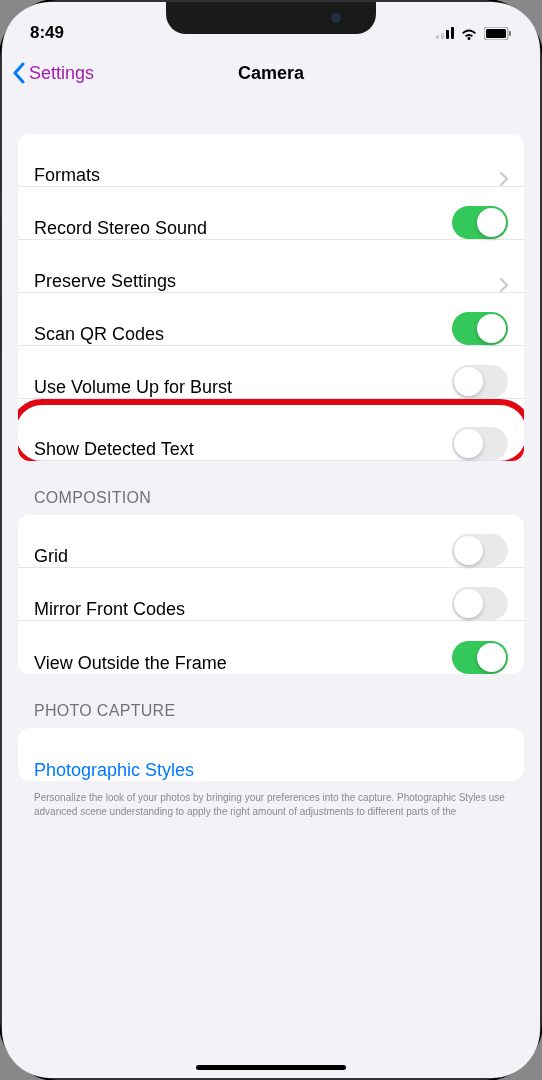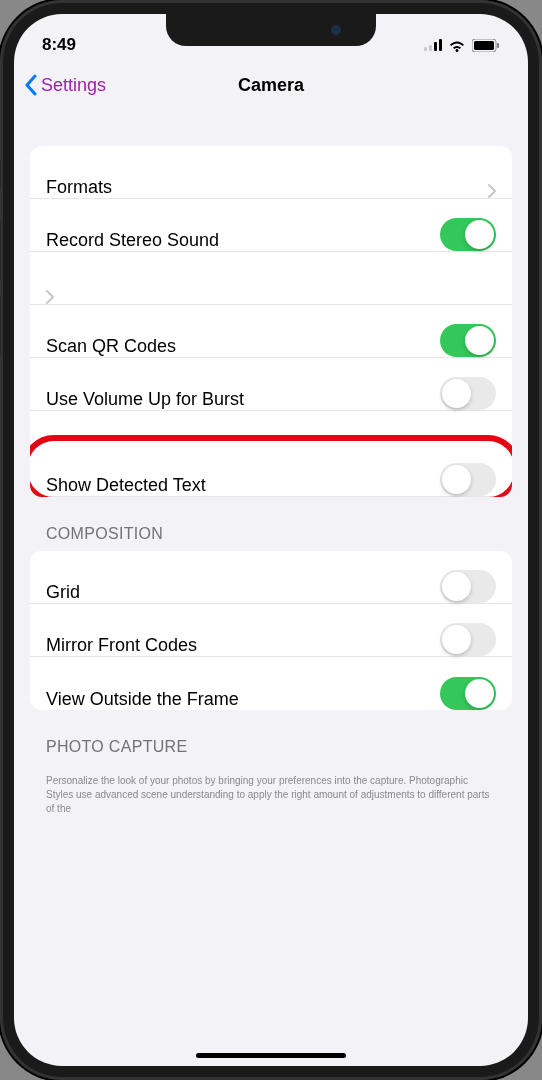--- a/index.html
+++ b/index.html
@@ -10,21 +10,21 @@
       align-items: flex-start;
       font-family: -apple-system, BlinkMacSystemFont, "Segoe UI", Helvetica, Arial, sans-serif;
       width: 542px;
       height: 1080px;
     }
     .phone-frame {
       width: 542px;
       height: 1080px;
       background: #1a1a1a;
       border-radius: 62px;
-      padding: 14px;
+      padding: 2px;
       position: relative;
       box-shadow: inset 0 0 0 3px #333, 0 0 0 2px #000;
     }
     .phone-buttons-left {
       position: absolute;
       left: -4px;
       top: 160px;
     }
     .side-btn {
       position: absolute;
@@ -218,37 +218,38 @@
               <path d="M1 1l6 6-6 6" stroke="#c7c7cc" stroke-width="2" fill="none" stroke-linecap="round"></path>
             </svg>
         </div>
         <div class="row">
           <span class="row-label">Record Stereo Sound</span>
           <div class="toggle on">
               <div class="knob"></div>
             </div>
         </div>
         <div class="row">
+          <span class="row-label">Preserve Settings</span>
           <svg class="chevron" width="8" height="14" viewBox="0 0 8 14">
               <path d="M1 1l6 6-6 6" stroke="#c7c7cc" stroke-width="2" fill="none" stroke-linecap="round"></path>
             </svg>
         </div>
         <div class="row">
           <span class="row-label">Scan QR Codes</span>
           <div class="toggle on">
               <div class="knob"></div>
             </div>
         </div>
         <div class="row">
           <span class="row-label">Use Volume Up for Burst</span>
           <div class="toggle off">
               <div class="knob"></div>
             </div>
         </div>
-        <div class="row" style="min-height:62px;margin-top:24px;">
+        <div class="row" style="min-height:62px;">
           <span class="row-label">Show Detected Text</span>
           <div class="toggle off">
               <div class="knob"></div>
             </div>
         </div>
         <div class="highlight-ring" style="left:-8px; right:-8px; bottom:-6px; height:68px;"></div>
       </div>
 
       <div class="group-header">COMPOSITION</div>
       <div class="group" style="margin-top:0;">
@@ -266,19 +267,24 @@
         </div>
         <div class="row">
           <span class="row-label">View Outside the Frame</span>
           <div class="toggle on">
               <div class="knob"></div>
             </div>
         </div>
       </div>
 
       <div class="group-header">PHOTO CAPTURE</div>
+      <div class="group" style="margin-top:0;">
+        <div class="row">
+          <span class="link-row">Photographic Styles</span>
+        </div>
+      </div>
       <div class="footer-text">Personalize the look of your photos by bringing your preferences into the capture. Photographic Styles use advanced scene understanding to apply the right amount of adjustments to different parts of the</div>
 
     </div>
 
     <div class="home-indicator"></div>
   </div>
 </div>
 
 </body></html>

